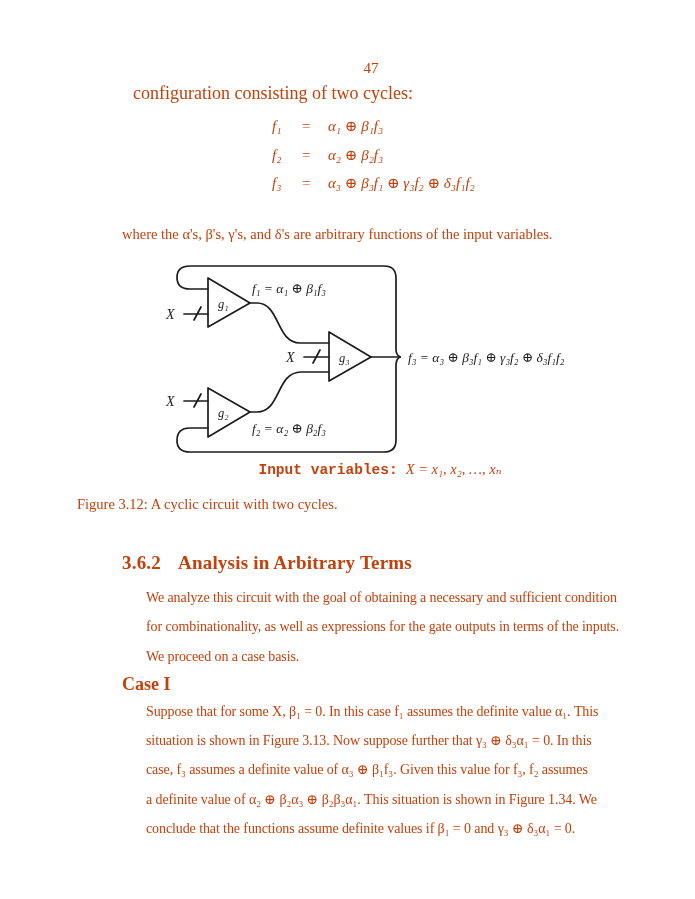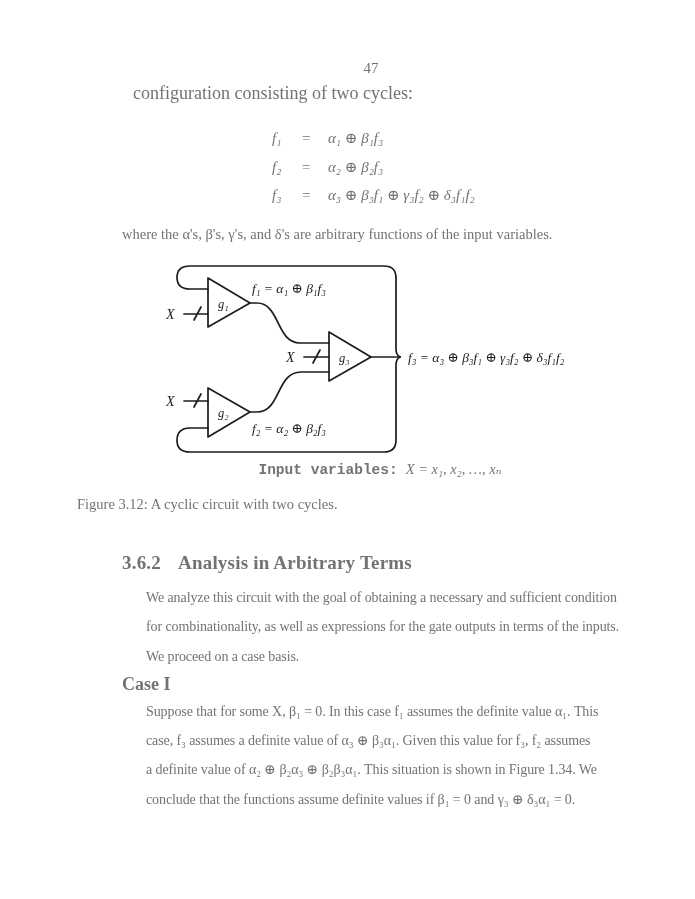--- a/index.html
+++ b/index.html
@@ -1,28 +1,28 @@
 <!DOCTYPE html>
 <html><head>
 <meta charset="utf-8">
 <style>
   html,body{margin:0;padding:0;background:#e8e8e8;}
   .page{
     position:relative;
     width:695px;height:899px;
     background:#ffffff;
     font-family:"Liberation Serif","DejaVu Serif","DejaVu Sans",serif;
-    color:#737373;
+    color:#c2410c;
     overflow:hidden;
     margin:0 auto;
   }
   .abs{position:absolute;}
   .pagenum{top:60px;left:47px;width:648px;text-align:center;font-size:15px;}
   .intro{top:83px;left:133px;font-size:18px;white-space:nowrap;}
-  .equations{top:124px;left:272px;font-size:15px;}
+  .equations{top:112px;left:272px;font-size:15px;}
   .eqrow{display:flex;height:28.6px;align-items:baseline;line-height:28.6px;}
   .eqrow .lhs{width:30px;font-style:italic;}
   .eqrow .eq{width:26px;}
   .eqrow .rhs{font-style:italic;white-space:nowrap;}
   .where{top:226px;left:122px;font-size:14.5px;white-space:nowrap;}
   .fig{top:256px;left:140px;}
   .fig text{font-family:"Liberation Serif","DejaVu Serif","DejaVu Sans",serif;font-style:italic;fill:#1c1c1c;}
   .fig .glab{font-size:12.5px;}
   .fig .xlab{font-size:14px;}
   .fig .flab{font-size:13.5px;}
@@ -106,18 +106,19 @@
   <div class="abs para para1">
     <div class="line">We analyze this circuit with the goal of obtaining a necessary and sufficient condition</div>
     <div class="line">for combinationality, as well as expressions for the gate outputs in terms of the inputs.</div>
     <div class="line">We proceed on a case basis.</div>
   </div>
 
   <div class="abs caseheading">Case I</div>
 
   <div class="abs para para2">
     <div class="line">Suppose that for some X, β₁ = 0. In this case f₁ assumes the definite value α₁. This</div>
-    <div class="line">case, f₃ assumes a definite value of α₃ ⊕ β₃α₁. Given this value for f₃, f₂ assumes</div>
+    <div class="line">situation is shown in Figure 3.13. Now suppose further that γ₃ ⊕ δ₃α₁ = 0. In this</div>
+    <div class="line">case, f₃ assumes a definite value of α₃ ⊕ β₁f₃. Given this value for f₃, f₂ assumes</div>
     <div class="line">a definite value of α₂ ⊕ β₂α₃ ⊕ β₂β₃α₁. This situation is shown in Figure 1.34. We</div>
     <div class="line">conclude that the functions assume definite values if β₁ = 0 and γ₃ ⊕ δ₃α₁ = 0.</div>
   </div>
 
 </div>
 
 </body></html>

